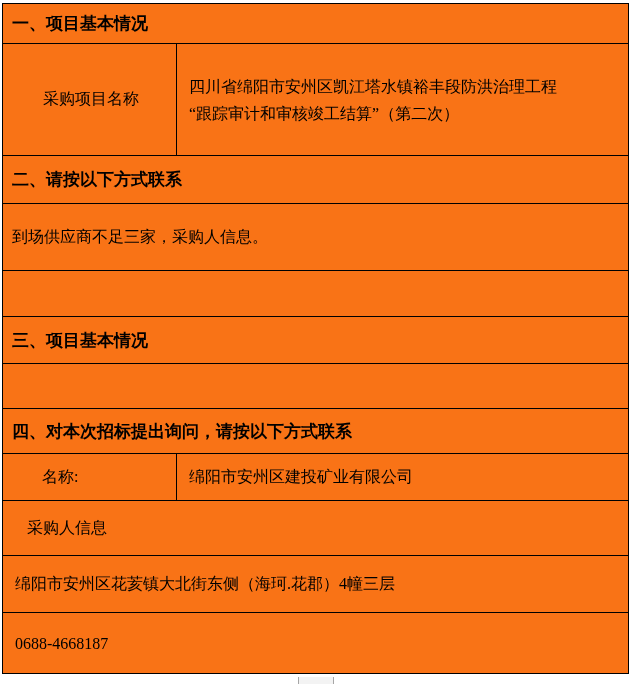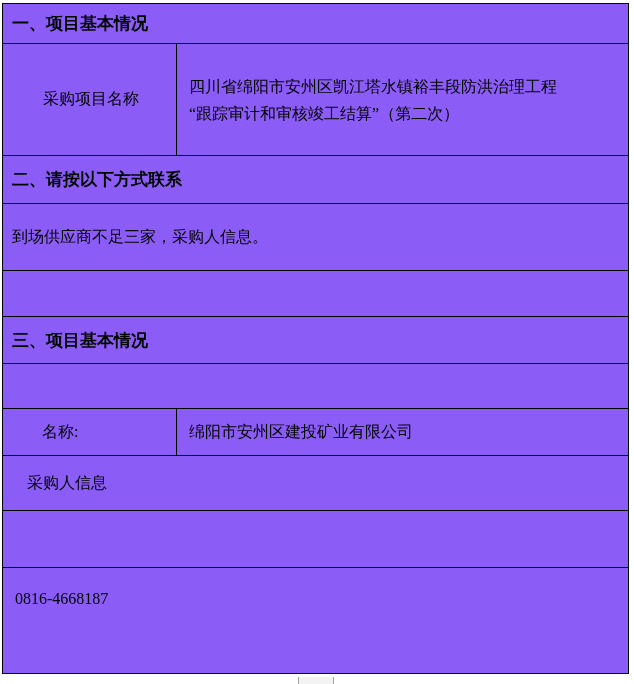--- a/index.html
+++ b/index.html
@@ -18,21 +18,21 @@
     height: 684px;
   }
   .table {
     position: absolute;
     left: 2px;
     top: 3px;
     width: 627px;
     height: 671px;
     border: 1px solid #000000;
     box-sizing: border-box;
-    background: #8b5cf6;
+    background: #f97316;
   }
   .row {
     box-sizing: border-box;
     border-bottom: 1px solid #000000;
     display: flex;
     align-items: center;
     font-size: 16px;
     overflow: hidden;
   }
   .row.last { border-bottom: none; }
@@ -117,39 +117,45 @@
     </div>
 
     <div class="row header h47">
       <span>三、项目基本情况</span>
     </div>
 
     <div class="row body h45">
       <span></span>
     </div>
 
+    <div class="row header h45">
+      <span>四、对本次招标提出询问，请按以下方式联系</span>
+    </div>
 
     <div class="row split h47">
       <div class="cell-l">
         <span>名称:</span>
       </div>
       <div class="cell-r">
         <span>绵阳市安州区建投矿业有限公司</span>
       </div>
     </div>
 
     <div class="row indent h55">
       <span>采购人信息</span>
     </div>
 
     <div class="row split h57">
+      <div class="cell-r">
+        <span>绵阳市安州区花荄镇大北街东侧（海珂.花郡）4幢三层</span>
+      </div>
     </div>
 
     <div class="row split h61 last">
       <div class="cell-r">
-        <span>0816-4668187</span>
+        <span>0688-4668187</span>
       </div>
     </div>
 
   </div>
 
   <div class="scroll-thumb"></div>
 </div>
 
 </body></html>

